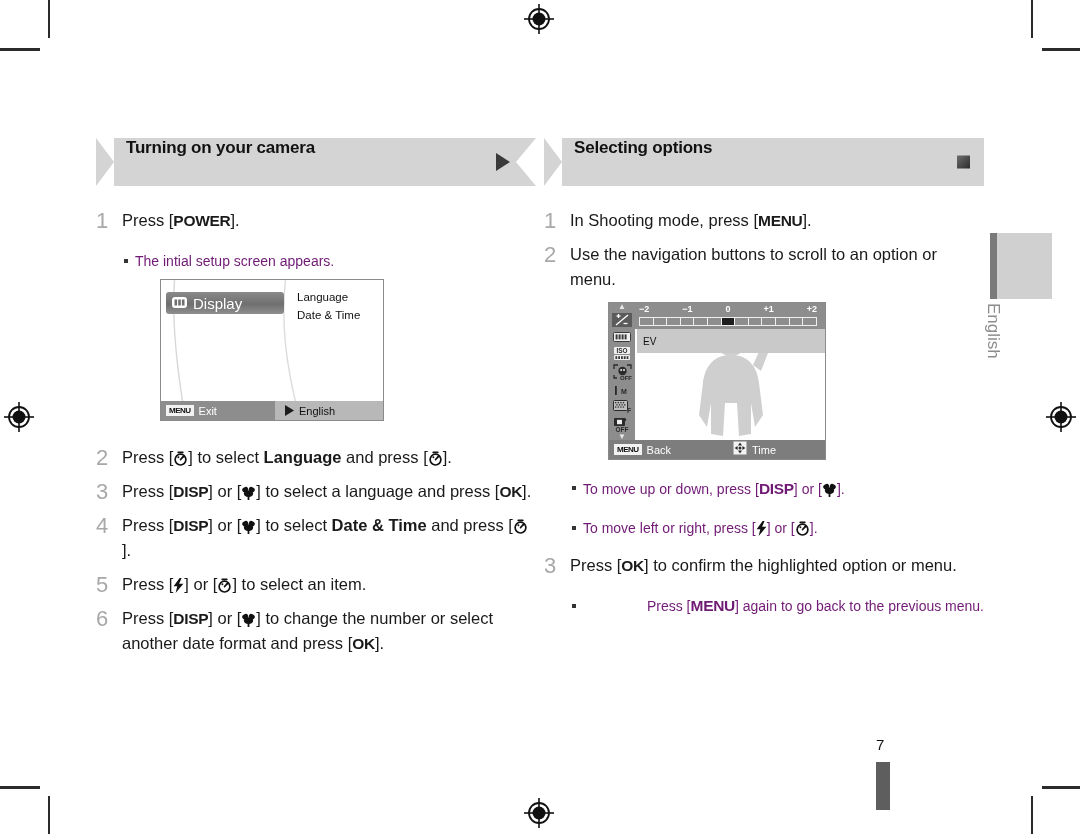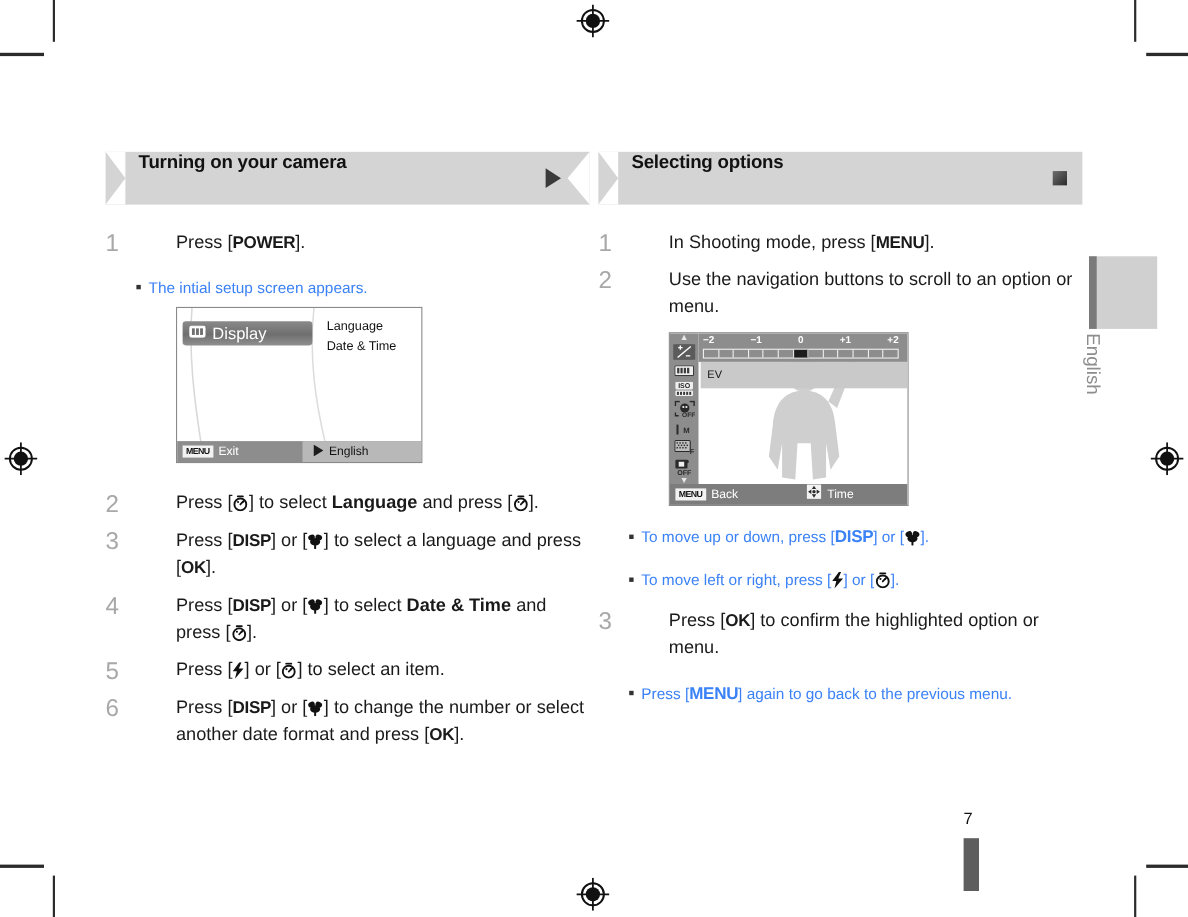--- a/index.html
+++ b/index.html
@@ -70,30 +70,30 @@
   
   .steps { margin-top: 22px; }
   .step { display: flex; margin-bottom: 9px; }
   .step-num {
     width: 26px; flex: 0 0 26px;
     font-size: 22px; color: #a8a8a8;
     line-height: 25px; font-weight: normal;
   }
   .step-body { flex: 1; }
   .step-text {
-    font-size: 16.5px; color: #1a1a1a; line-height: 25px; margin-left: 38px;
+    font-size: 16.5px; color: #1a1a1a; line-height: 25px;
   }
   .step-text b { font-weight: bold; }
   .kb {
     font-weight: bold; font-size: 15.5px;
     letter-spacing: -0.3px;
   }
   .bullets { margin-top: 2px; }
   .bullet {
-    font-size: 14px; color: #3b82f6; line-height: 20px;
+    font-size: 14px; color: #701a75; line-height: 20px;
     position: relative; padding-left: 13px; margin-top: 18px;
   }
   .bullet::before {
     content: "";
     position: absolute; left: 2px; top: 8px;
     width: 4px; height: 4px; background: #333;
   }
   .bullets-tight .bullet { line-height: 21px; }
 
   
@@ -579,21 +579,21 @@
                     <circle cx="9.7" cy="6.3" r="0.95" fill="#111"></circle>
                   </svg></span>].</div>
           </div>
         </div>
       </div>
 
       <div class="step" style="margin-top:14px;">
         <div class="step-num">3</div>
         <div class="step-body">
           <div class="step-text">Press [<span class="kb">OK</span>] to confirm the highlighted option or menu.</div>
-          <div class="bullets" style="margin-top:4px;">
+          <div class="bullets" style="margin-top:4px;text-align:right;">
             <div class="bullet">Press [<span class="kb">MENU</span>] again to go back to the previous menu.</div>
           </div>
         </div>
       </div>
 
     </div>
   </div>
 </div>
 
 </body></html>

